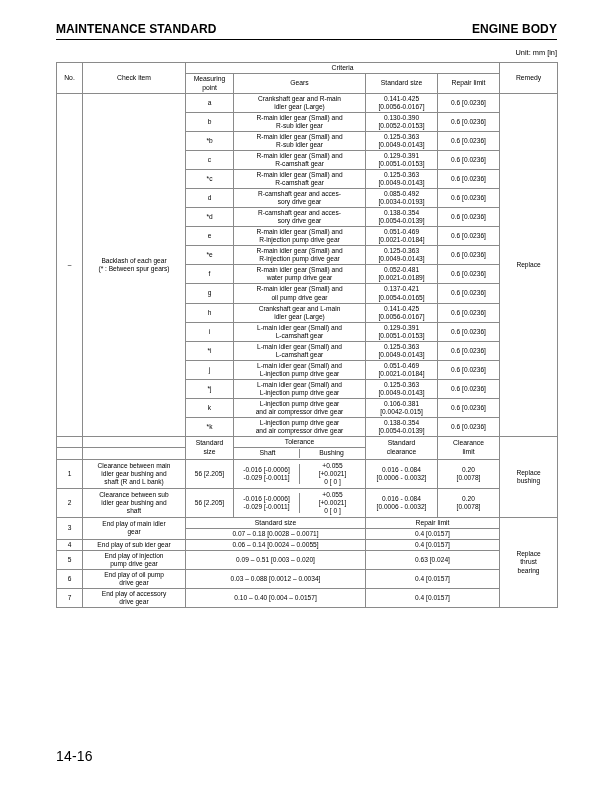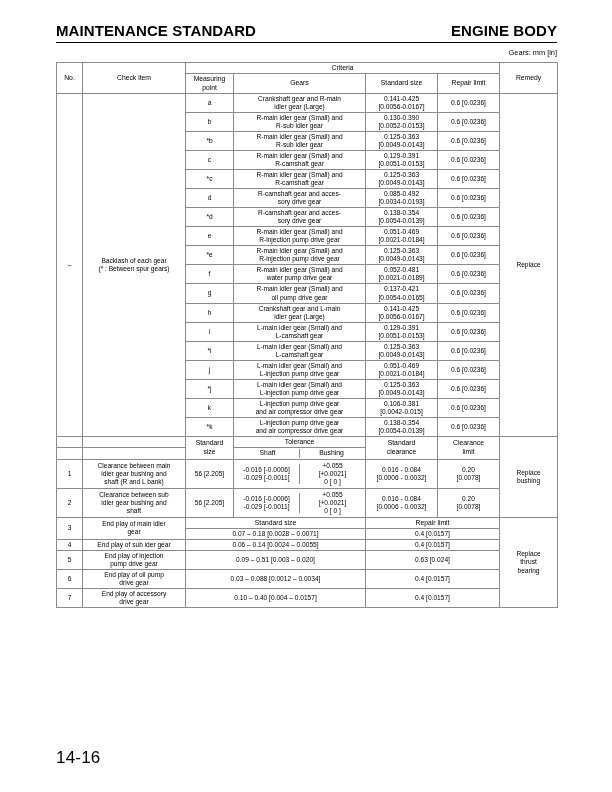--- a/index.html
+++ b/index.html
@@ -24,21 +24,21 @@
 
   
   .doc-header {
     position: absolute;
     left: 56px;
     top: 22px;
     width: 501px;
     display: flex;
     justify-content: space-between;
     align-items: flex-end;
-    font-size: 15px;
+    font-size: 12px;
     font-weight: bold;
     letter-spacing: 0.1px;
     padding-bottom: 3px;
     border-bottom: 1.6px solid #000;
   }
   .doc-header .left { text-align: left; }
   .doc-header .right { }
 
   .unit-line {
     position: absolute;
@@ -85,36 +85,36 @@
   col.c-gears   { width: 132px; }
   col.c-std     { width: 72px; }
   col.c-rep     { width: 62px; }
   col.c-remedy  { width: 58px; }
 
   
   .page-no {
     position: absolute;
     left: 56px;
     top: 748px;
-    font-size: 17px;
+    font-size: 14px;
     font-weight: normal;
     letter-spacing: 0.2px;
   }
 </style>
 </head>
 <body>
 
 <div class="page">
 
   <div class="doc-header">
     <span class="left">MAINTENANCE STANDARD</span>
     <span class="right">ENGINE BODY</span>
   </div>
 
-  <div class="unit-line">Gears:  mm [in]</div>
+  <div class="unit-line">Unit:  mm [in]</div>
 
   <table class="ms">
     <colgroup>
       <col class="c-no">
       <col class="c-item">
       <col class="c-mp">
       <col class="c-gears">
       <col class="c-std">
       <col class="c-rep">
       <col class="c-remedy">

